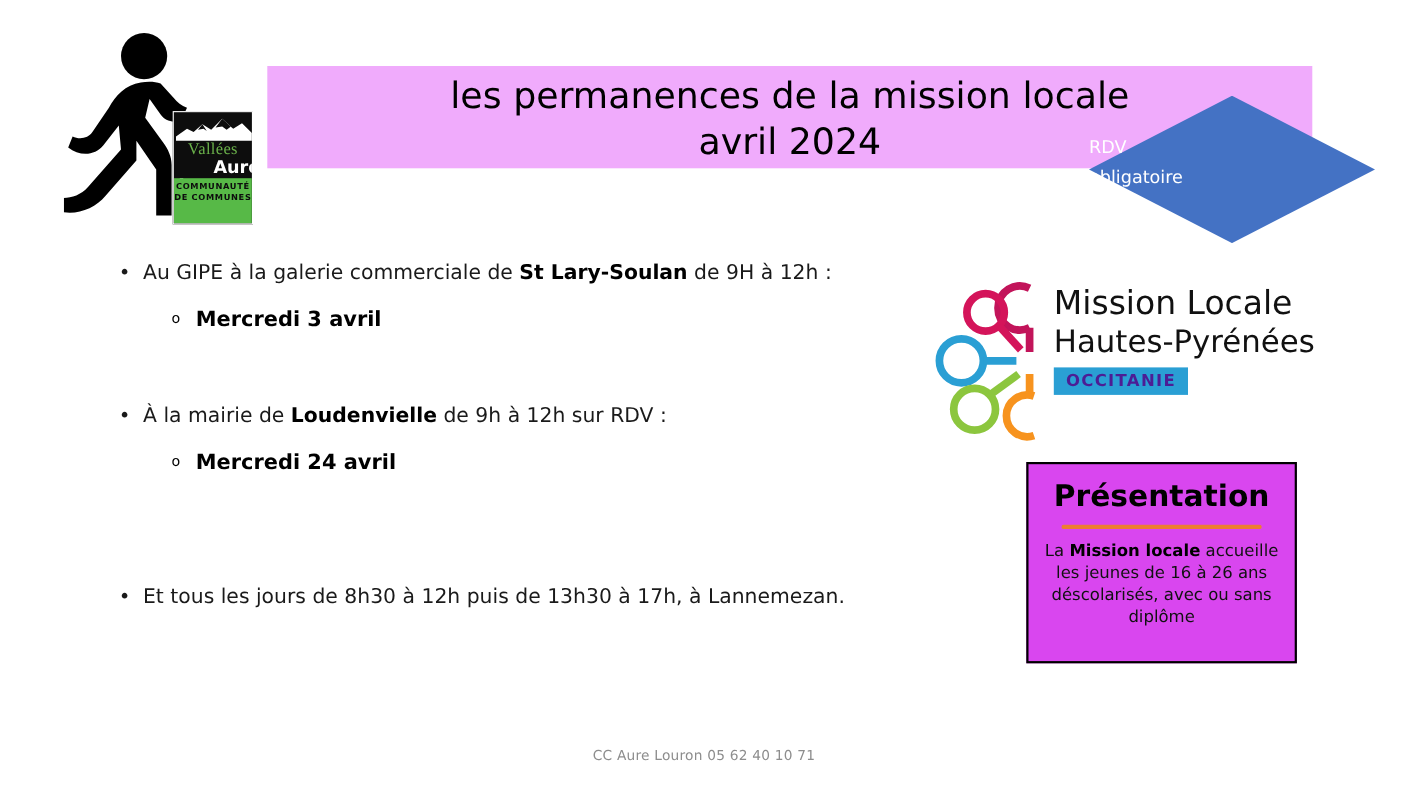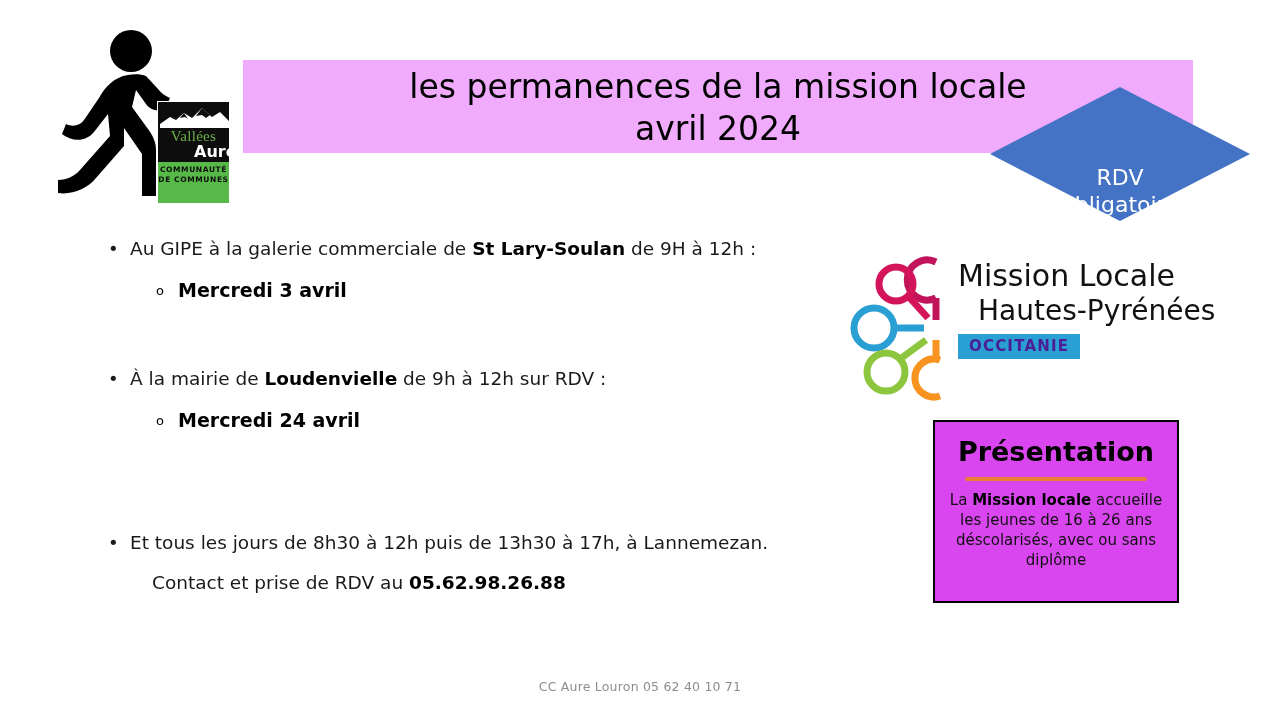--- a/index.html
+++ b/index.html
@@ -130,26 +130,24 @@
   .diamond-shape {
     position: absolute;
     inset: 0;
     background: #4472c4;
     clip-path: polygon(50% 0%, 100% 50%, 50% 100%, 0% 50%);
   }
   .diamond-label {
     position: absolute;
     left: 0; right: 0;
     top: 33px;
-    text-align: center;
     color: #ffffff;
     font-family: "DejaVu Sans", sans-serif;
-    font-size: 22px;
+    font-size: 16px;
     line-height: 27px;
-    margin-top: 44px;
   }
 
   
   .body-block {
     position: absolute;
     left: 104px;
     top: 236px;
     width: 760px;
   }
   .bullet-row {
@@ -221,21 +219,20 @@
     line-height: 36px;
     color: #111111;
     white-space: nowrap;
   }
   .ml-line2 {
     font-family: "DejaVu Sans", sans-serif;
     font-size: 28px;
     line-height: 34px;
     color: #111111;
     white-space: nowrap;
-    margin-left: 20px;
   }
   .ml-badge {
     display: inline-block;
     margin-top: 6px;
     background: #2a9fd4;
     color: #4c1d95;
     font-family: "DejaVu Sans", sans-serif;
     font-size: 15px;
     font-weight: bold;
     letter-spacing: 1.2px;
@@ -373,23 +370,20 @@
     <div class="gap-a"></div>
     <div class="gap-a"></div>
 
     <div class="bullet-row">
       <span class="dot">•</span>
       <span>Et tous les jours de 8h30 à 12h puis de 13h30 à 17h, à Lannemezan.</span>
     </div>
 
     <div class="gap-c"></div>
 
-    <div class="plain-row">
-      <span>Contact et prise de RDV au </span><span class="b">05.62.98.26.88</span>
-    </div>
   </div>
 
   <div class="ml-logo">
     <svg class="ml-mark" viewBox="0 0 106 158" aria-hidden="true">
 
       <path d="M88 14 a20 20 0 1 0 0 36" fill="none" stroke="#c2145a" stroke-width="7"></path>
       <line x1="88" y1="50" x2="88" y2="72" stroke="#c2145a" stroke-width="7"></line>
 
       <circle cx="48" cy="36" r="17" fill="none" stroke="#d4145a" stroke-width="7"></circle>
       <line x1="60" y1="48" x2="80" y2="70" stroke="#d4145a" stroke-width="7"></line>

